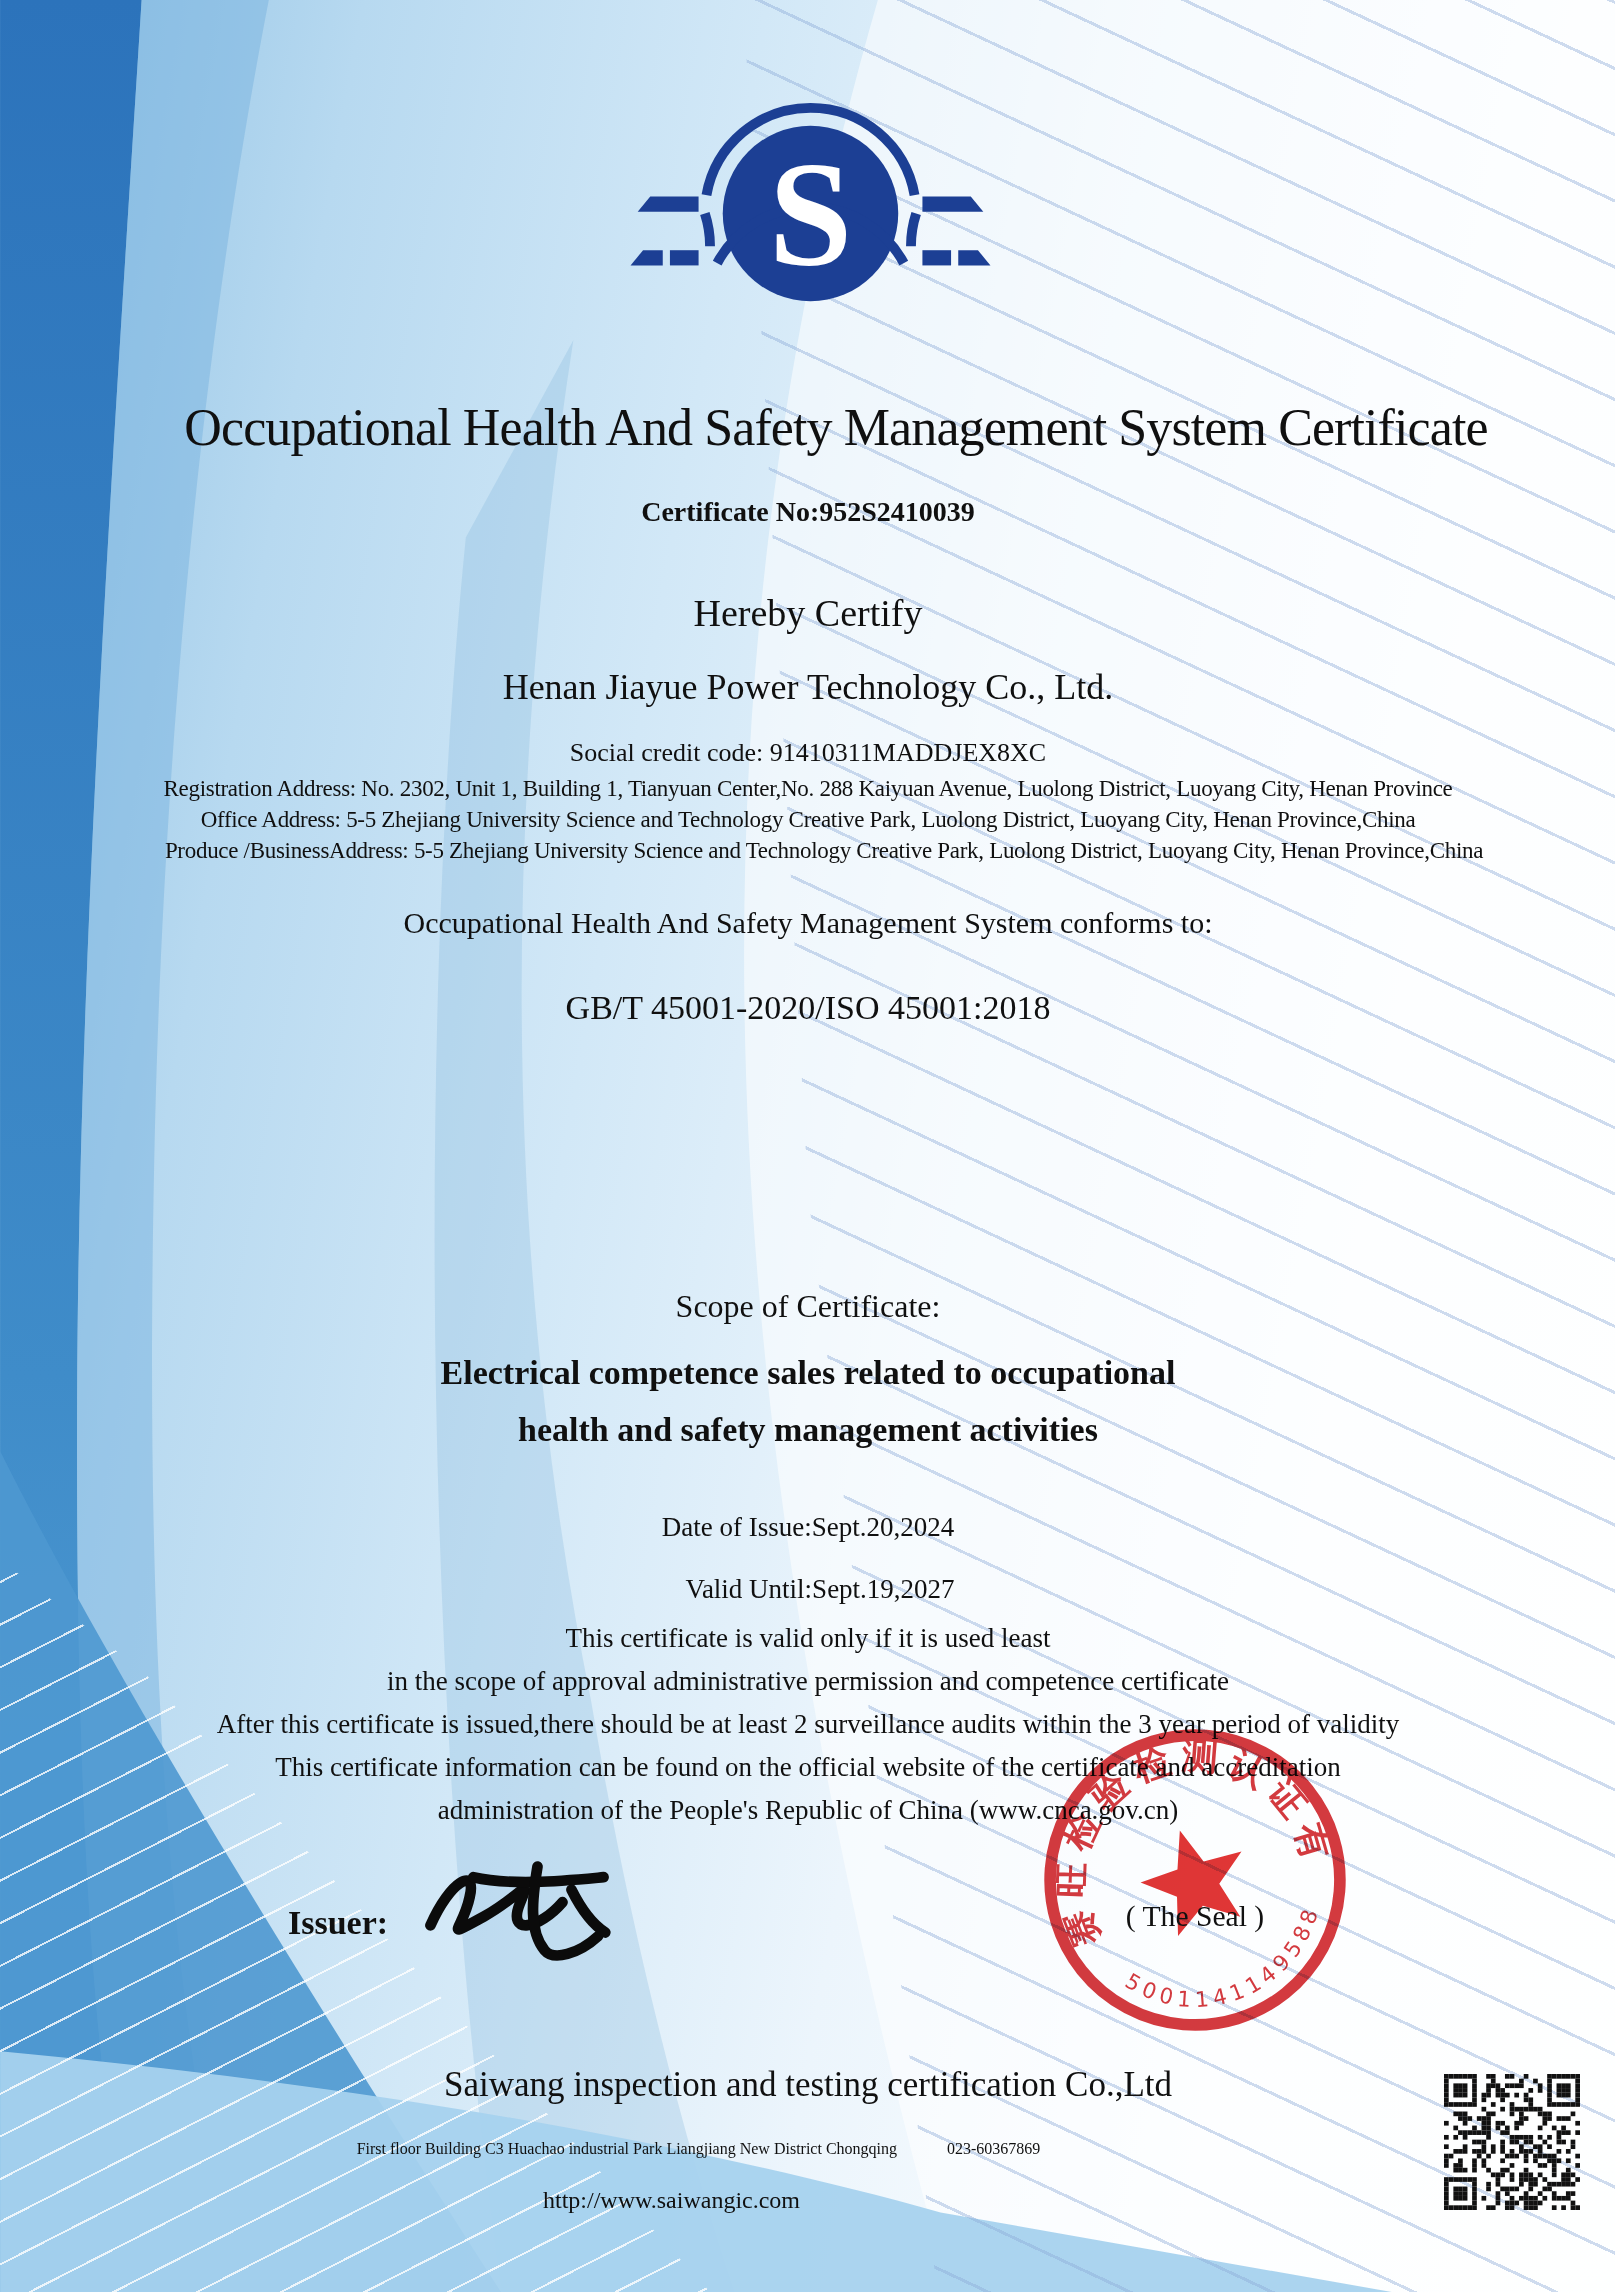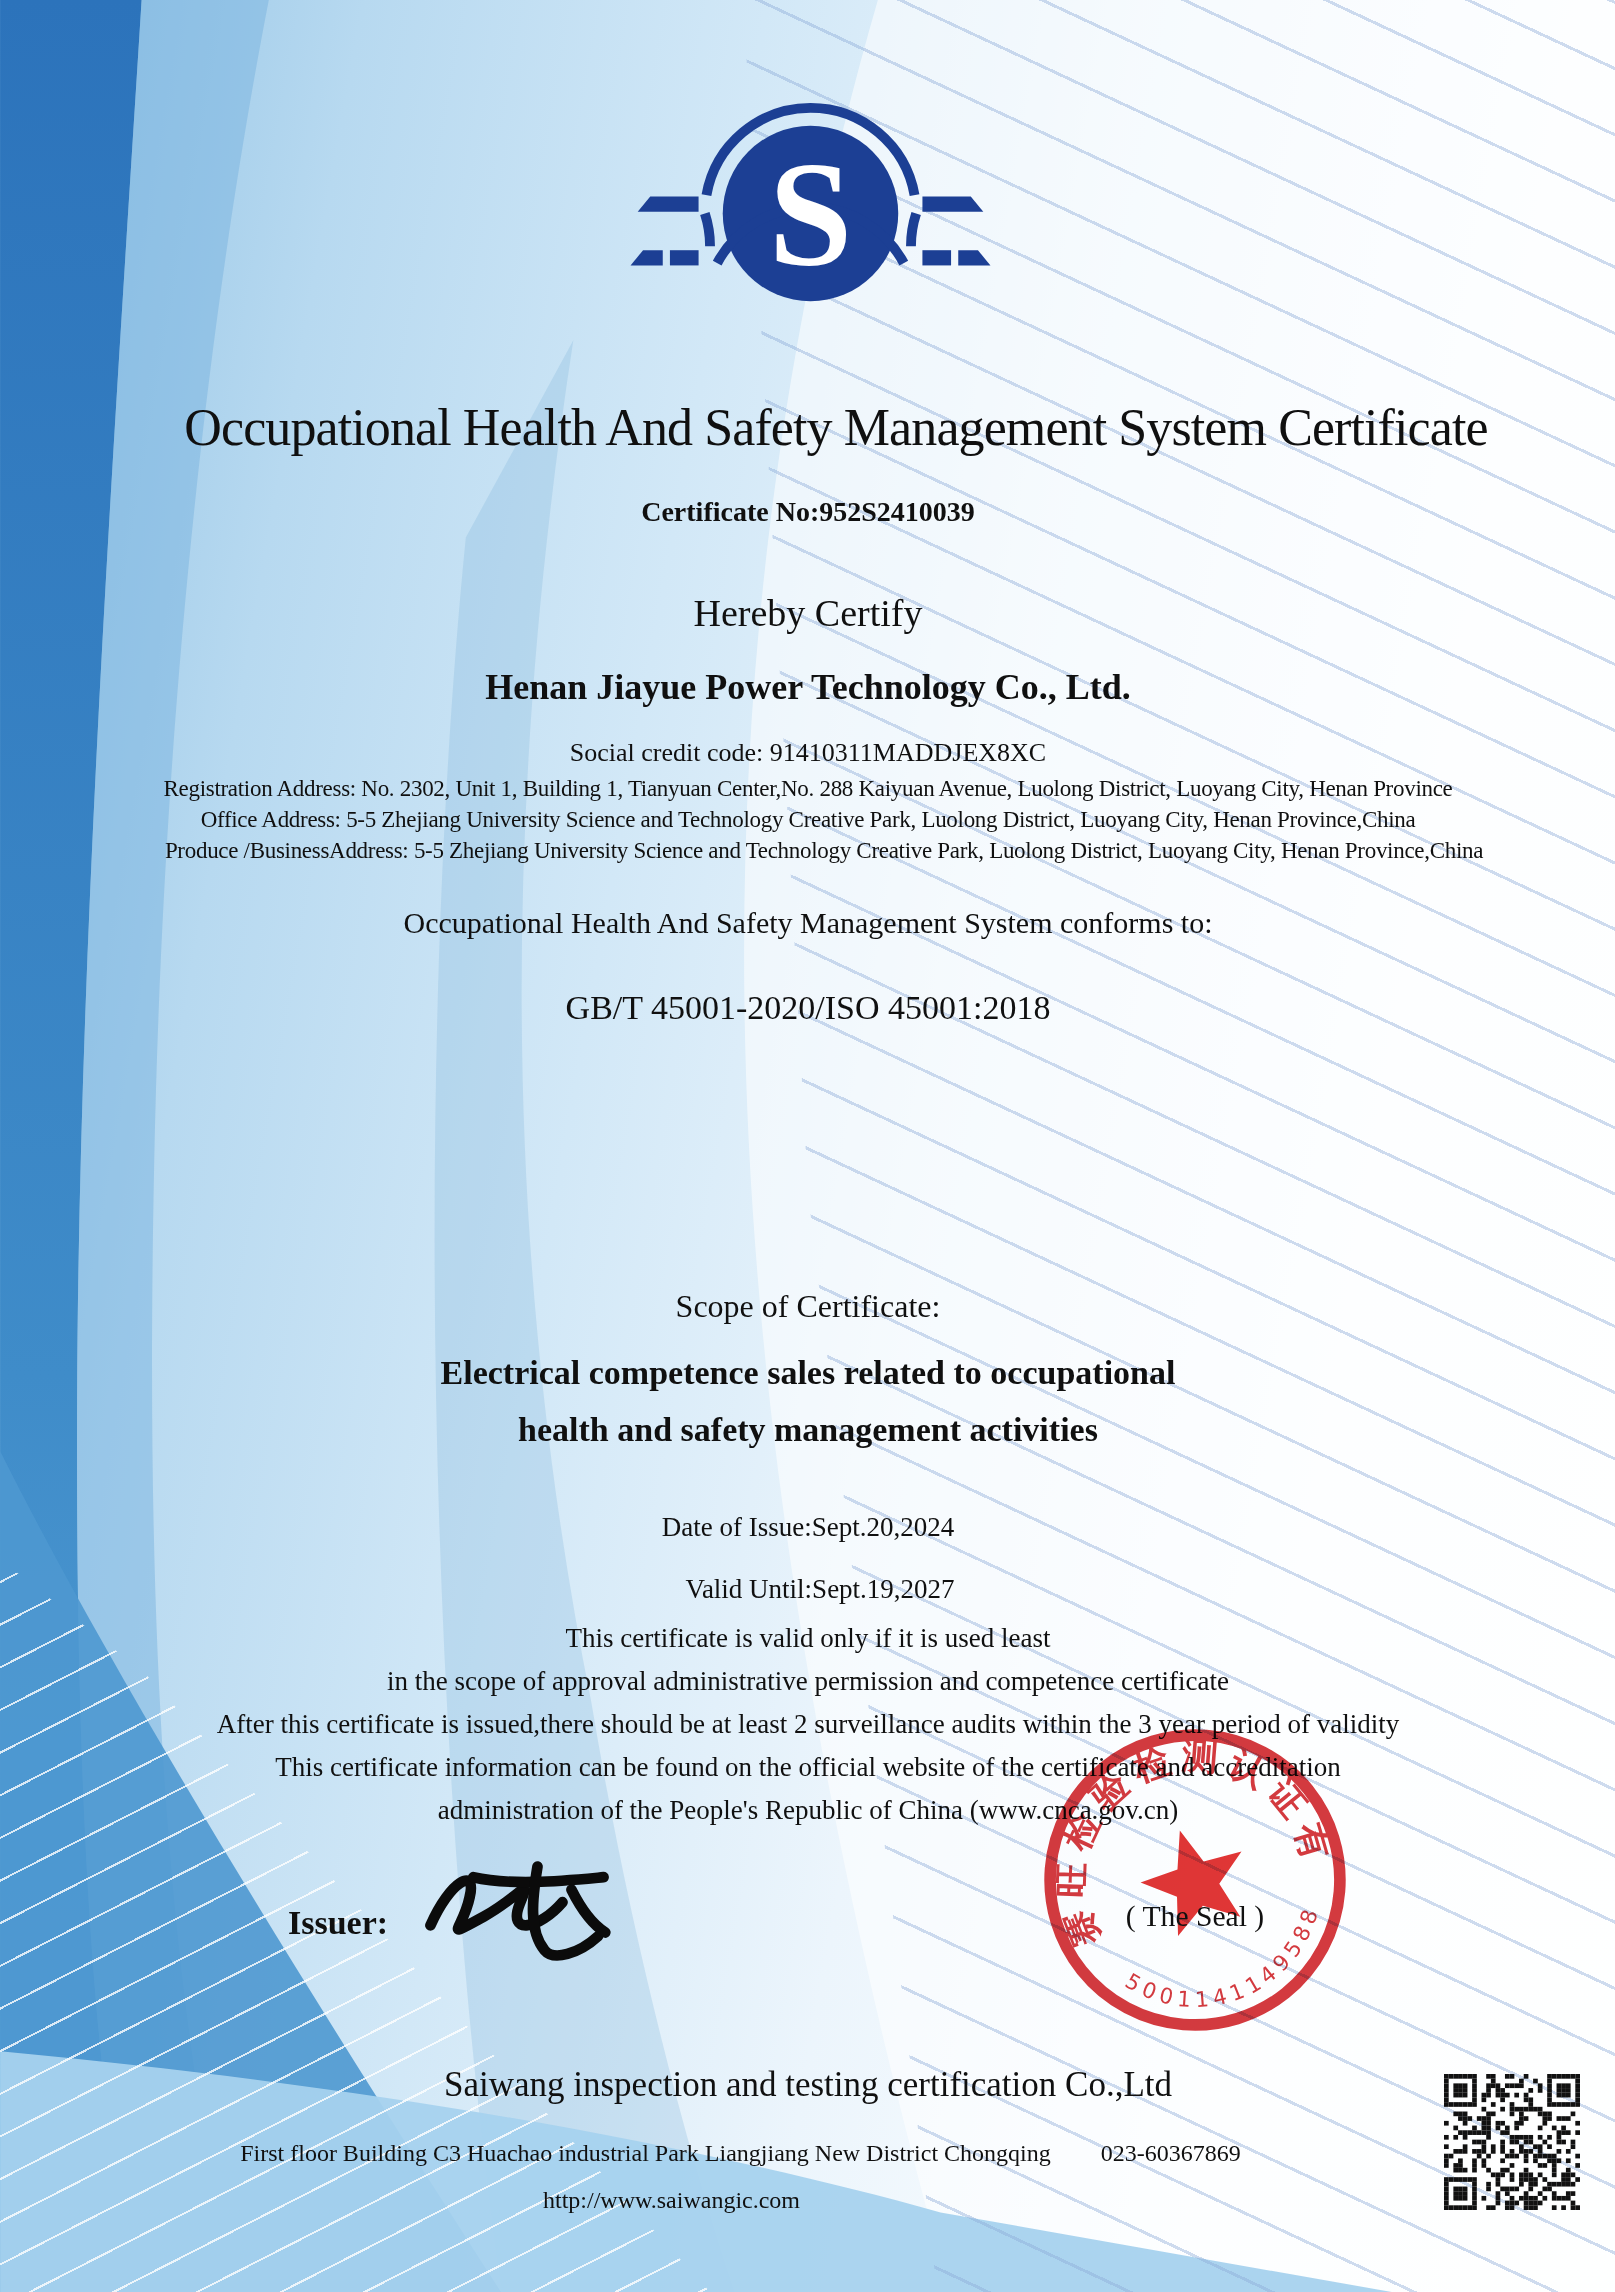--- a/index.html
+++ b/index.html
@@ -17,39 +17,39 @@
   }
   .fan-left{
     position:absolute;inset:0;pointer-events:none;
     background:repeating-linear-gradient(-27deg,transparent 0 36px,rgba(255,255,255,.8) 36px 38px);
     clip-path:polygon(0 68%,9% 73%,44% 100%,0 100%);
   }
   .ctr{left:0;width:100%;text-align:center;white-space:nowrap;}
   .title{top:398px;font-size:52px;font-weight:normal;letter-spacing:-0.9px;margin-left:28px;}
   .certno{top:496px;font-size:28px;font-weight:bold;}
   .hereby{top:591px;font-size:38px;}
-  .company{top:666px;font-size:36px;font-weight:bold;}
+  .company{top:666px;font-size:36px;font-weight:normal;}
   .credit{top:738px;font-size:26px;}
   .addr1{top:776px;font-size:23px;letter-spacing:-0.3px;}
   .addr2{top:807px;font-size:23px;letter-spacing:-0.3px;}
   .addr3{top:838px;font-size:23px;letter-spacing:-0.3px;margin-left:16px;}
   .conforms{top:906px;font-size:30px;}
   .standard{top:989px;font-size:34px;}
   .scopetitle{top:1288px;font-size:32px;}
   .scope1{top:1354px;font-size:34px;font-weight:bold;}
   .scope2{top:1411px;font-size:34px;font-weight:bold;}
   .dateissue{top:1512px;font-size:27px;}
   .validuntil{top:1574px;font-size:27px;padding-left:12px;}
   .validity{top:1617px;font-size:27px;line-height:43px;}
   .issuer-label{left:288px;top:1904px;font-size:34px;font-weight:bold;white-space:nowrap;}
   .signature{left:414px;top:1854px;}
   .seal-wrap{left:1034px;top:1719px;width:322px;height:322px;transform:rotate(-17deg);mix-blend-mode:multiply;opacity:.92;}
   .seal-label{left:1034px;top:1900px;width:322px;text-align:center;font-size:29.6px;color:#111;white-space:nowrap;}
   .footco{top:2065px;font-size:35px;}
-  .footrow{top:2140px;left:0;width:1397px;display:flex;justify-content:center;column-gap:50px;font-size:24px;white-space:nowrap;padding-left:42px;}
+  .footrow{top:2140px;left:0;width:1397px;display:flex;justify-content:center;column-gap:50px;font-size:16px;white-space:nowrap;}
   .footurl{top:2187px;font-size:24px;left:0;width:1343px;text-align:center;}
   .qr{left:1444px;top:2074px;}
   .logo{left:541px;top:79px;}
 </style>
 </head>
 <body>
 
 <div class="page">
 
   <svg class="bg-svg" viewBox="0 0 1804 2560" width="1616" height="2293" aria-hidden="true">

